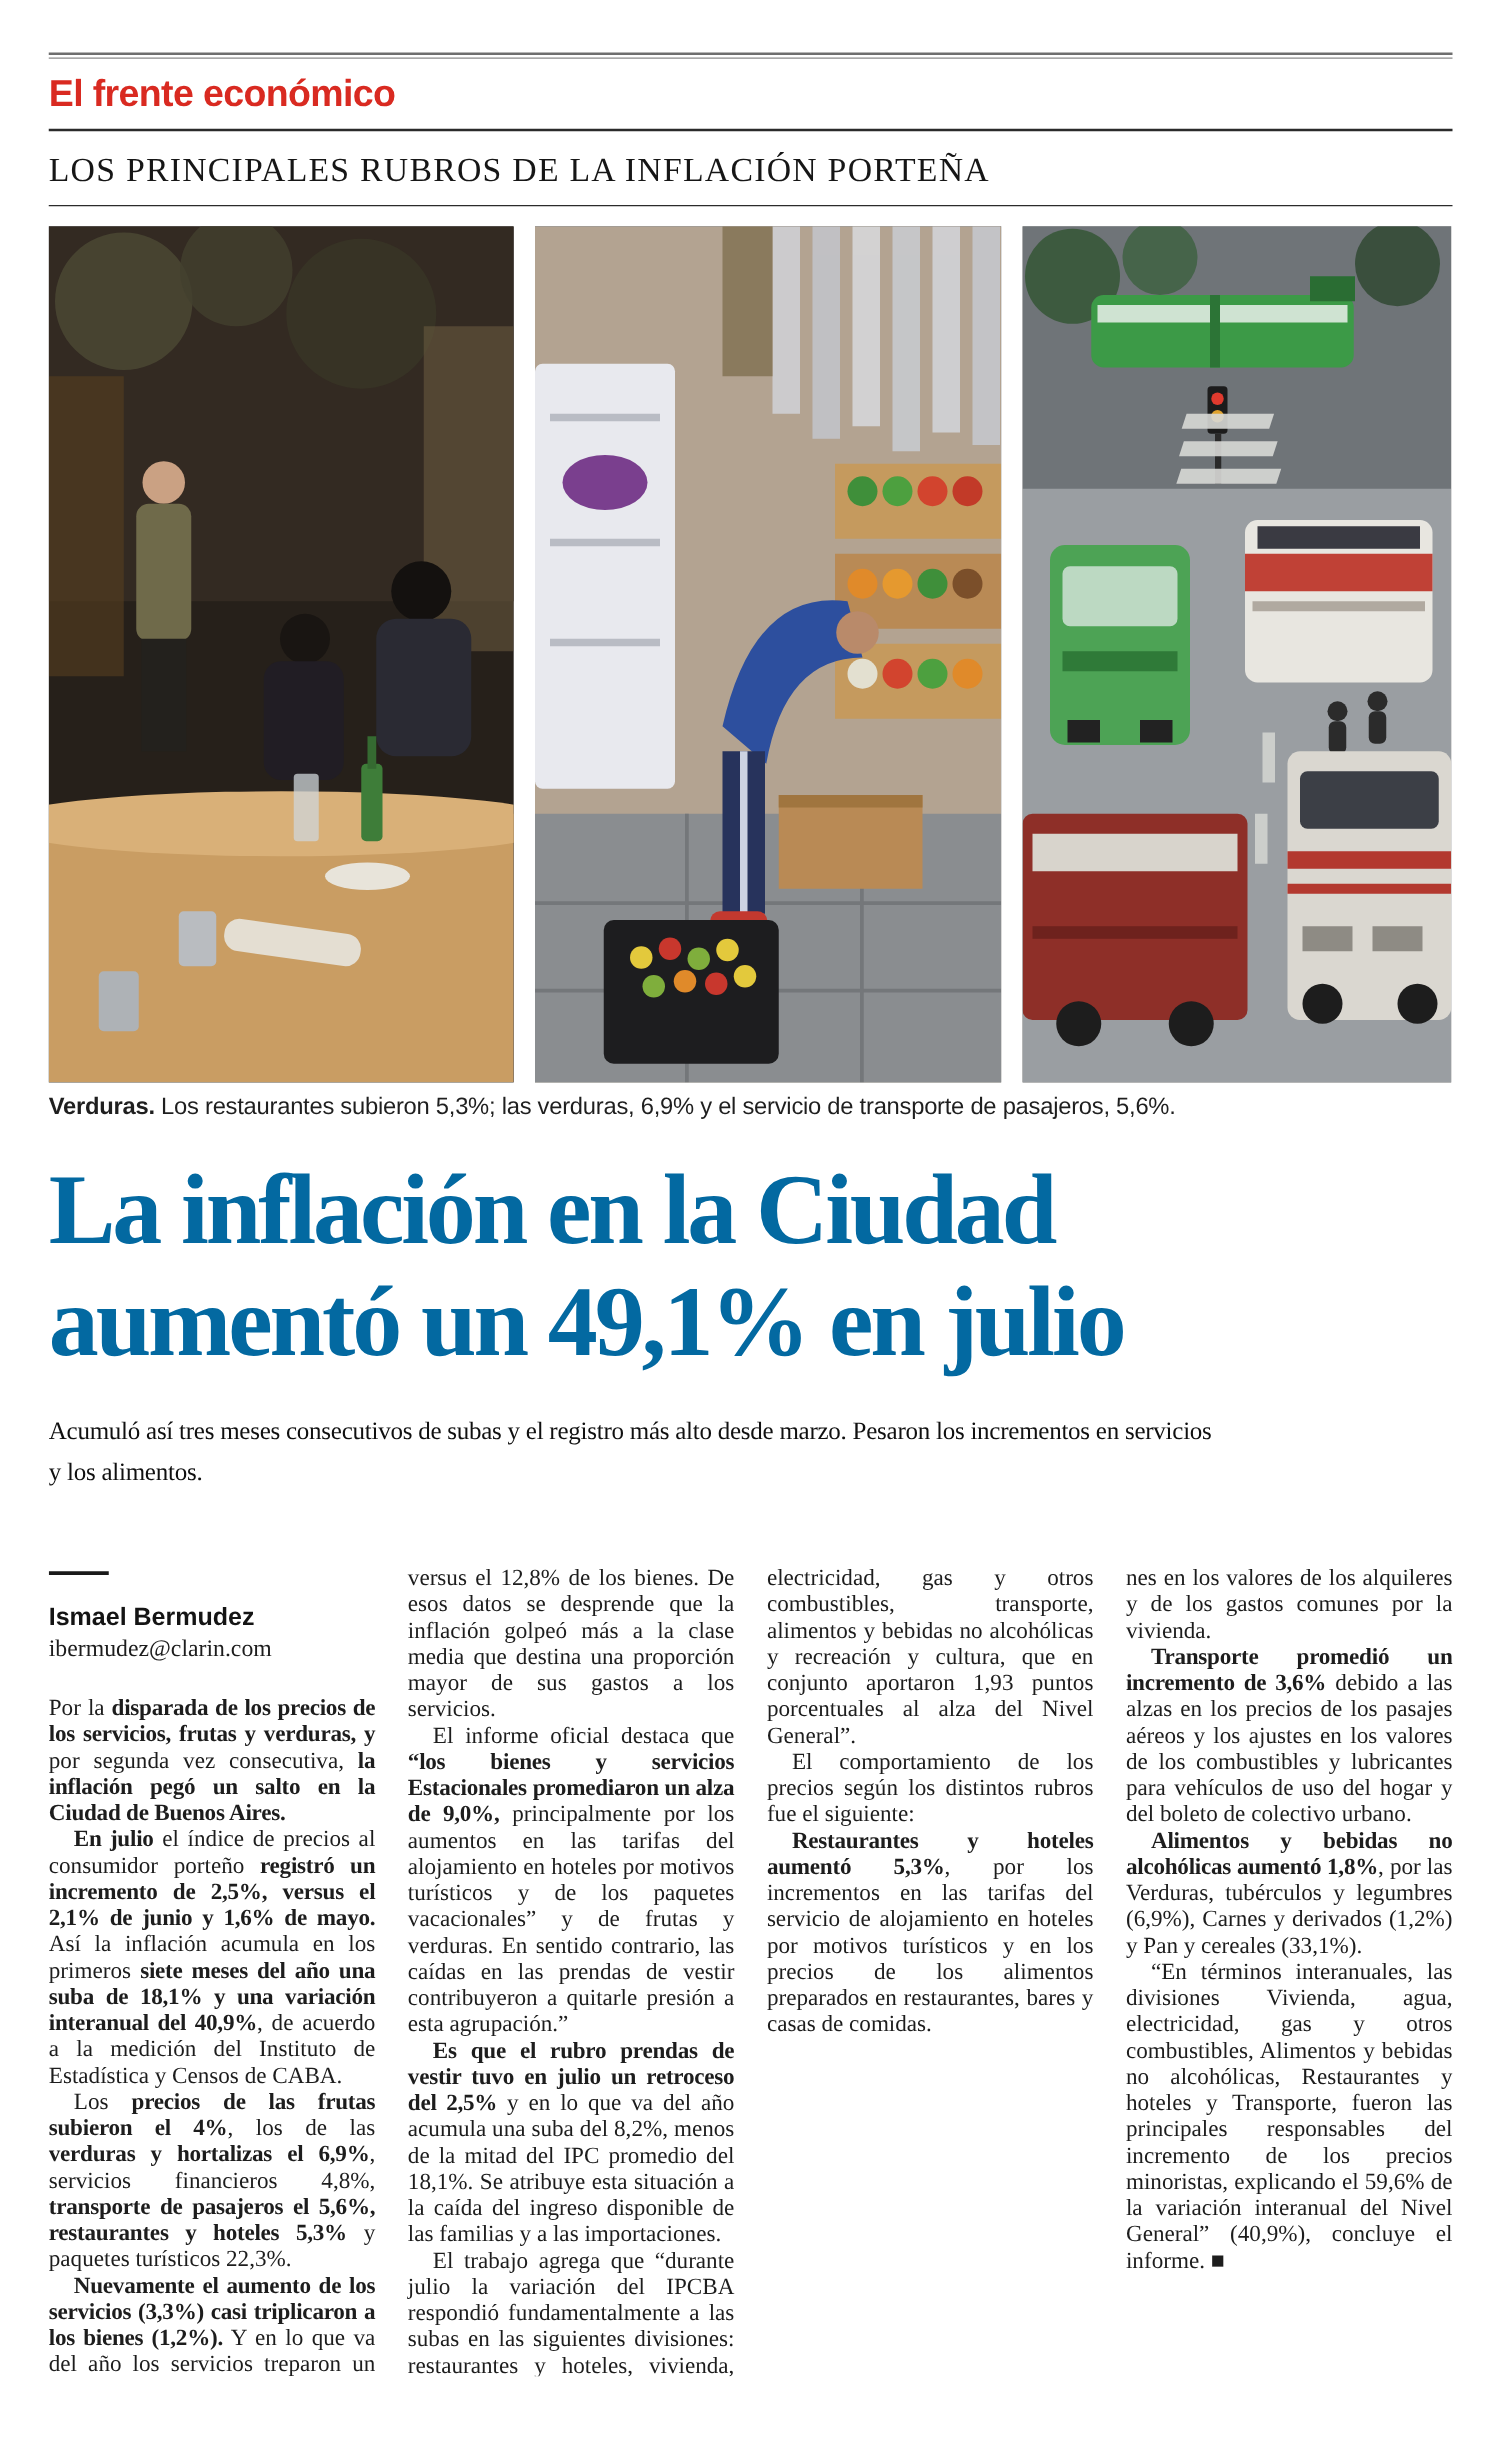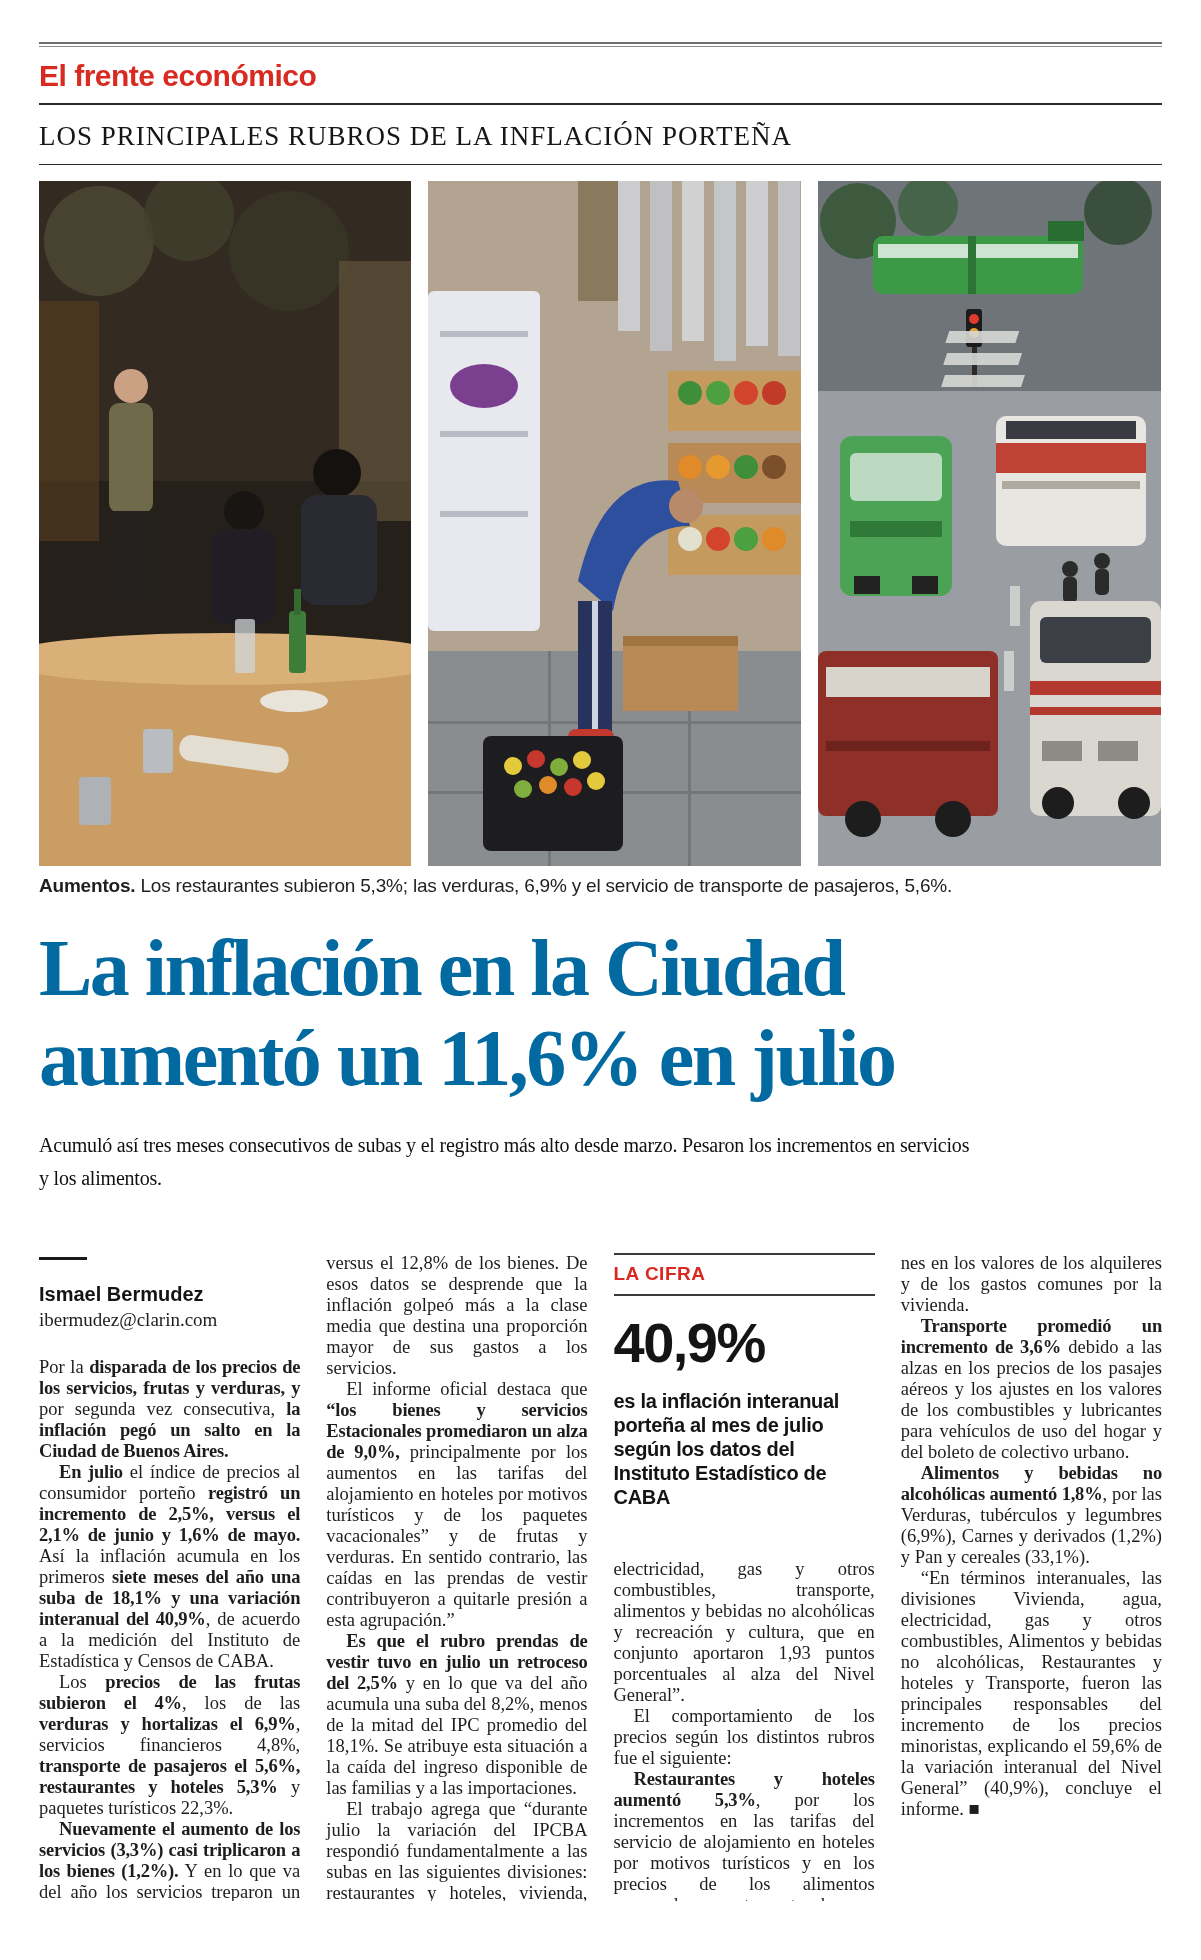--- a/index.html
+++ b/index.html
@@ -230,23 +230,23 @@
         <rect x="280" y="560" width="40" height="20" fill="#8e8b84"></rect>
         <circle cx="240" cy="622" r="16" fill="#1d1d1d"></circle>
         <circle cx="316" cy="622" r="16" fill="#1d1d1d"></circle>
 
         <rect x="192" y="405" width="10" height="40" fill="#d8d9d6" opacity="0.8"></rect>
         <rect x="186" y="470" width="10" height="40" fill="#d8d9d6" opacity="0.8"></rect>
       </svg>
     </figure>
   </div>
 
-  <p class="caption"><strong>Aumentos.</strong><span> Los restaurantes subieron 5,3%; las verduras, 6,9% y el servicio de transporte de pasajeros, 5,6%.</span></p>
-
-  <h1><span>La inflación en la Ciudad</span><br><span>aumentó un 11,6% en julio</span></h1>
+  <p class="caption"><strong>Verduras.</strong><span> Los restaurantes subieron 5,3%; las verduras, 6,9% y el servicio de transporte de pasajeros, 5,6%.</span></p>
+
+  <h1><span>La inflación en la Ciudad</span><br><span>aumentó un 49,1% en julio</span></h1>
 
   <h2>Acumuló así tres meses consecutivos de subas y el registro más alto desde marzo. Pesaron los incrementos en servicios y los alimentos.</h2>
 
   <section class="article">
 
     <div class="col">
       <div class="byline">
         <div class="byline-dash"></div>
         <div class="byline-name">Ismael Bermudez</div>
         <div class="byline-email">ibermudez@clarin.com</div>
@@ -262,25 +262,20 @@
     <div class="col">
       <div class="paras">
           <p class="para"><span>versus el 12,8% de los bienes. De esos datos se desprende que la inflación golpeó más a la clase media que destina una proporción mayor de sus gastos a los servicios.</span></p>
           <p class="para indent"><span>El informe oficial destaca que </span><strong>“los bienes y servicios Estacionales promediaron un alza de 9,0%,</strong><span> principalmente por los aumentos en las tarifas del alojamiento en hoteles por motivos turísticos y de los paquetes vacacionales” y de frutas y verduras. En sentido contrario, las caídas en las prendas de vestir contribuyeron a quitarle presión a esta agrupación.”</span></p>
           <p class="para indent"><strong>Es que el rubro prendas de vestir tuvo en julio un retroceso del 2,5%</strong><span> y en lo que va del año acumula una suba del 8,2%, menos de la mitad del IPC promedio del 18,1%. Se atribuye esta situación a la caída del ingreso disponible de las familias y a las importaciones.</span></p>
           <p class="para indent"><span>El trabajo agrega que “durante julio la variación del IPCBA respondió fundamentalmente a las subas en las siguientes divisiones: restaurantes y hoteles, vivienda, agua,</span></p>
         </div>
     </div>
 
     <div class="col">
-      <aside class="cifra">
-        <div class="cifra-label">LA CIFRA</div>
-        <div class="cifra-value">40,9%</div>
-        <div class="cifra-desc">es la inflación interanual porteña al mes de julio según los datos del Instituto Estadístico de CABA</div>
-      </aside>
       <div class="paras">
           <p class="para"><span>electricidad, gas y otros combustibles, transporte, alimentos y bebidas no alcohólicas y recreación y cultura, que en conjunto aportaron 1,93 puntos porcentuales al alza del Nivel General”.</span></p>
           <p class="para indent"><span>El comportamiento de los precios según los distintos rubros fue el siguiente:</span></p>
           <p class="para indent"><strong>Restaurantes y hoteles aumentó 5,3%</strong><span>, por los incrementos en las tarifas del servicio de alojamiento en hoteles por motivos turísticos y en los precios de los alimentos preparados en restaurantes, bares y casas de comidas.</span></p>
         </div>
     </div>
 
     <div class="col">
       <div class="paras">
           <p class="para"><span>nes en los valores de los alquileres y de los gastos comunes por la vivienda.</span></p>

